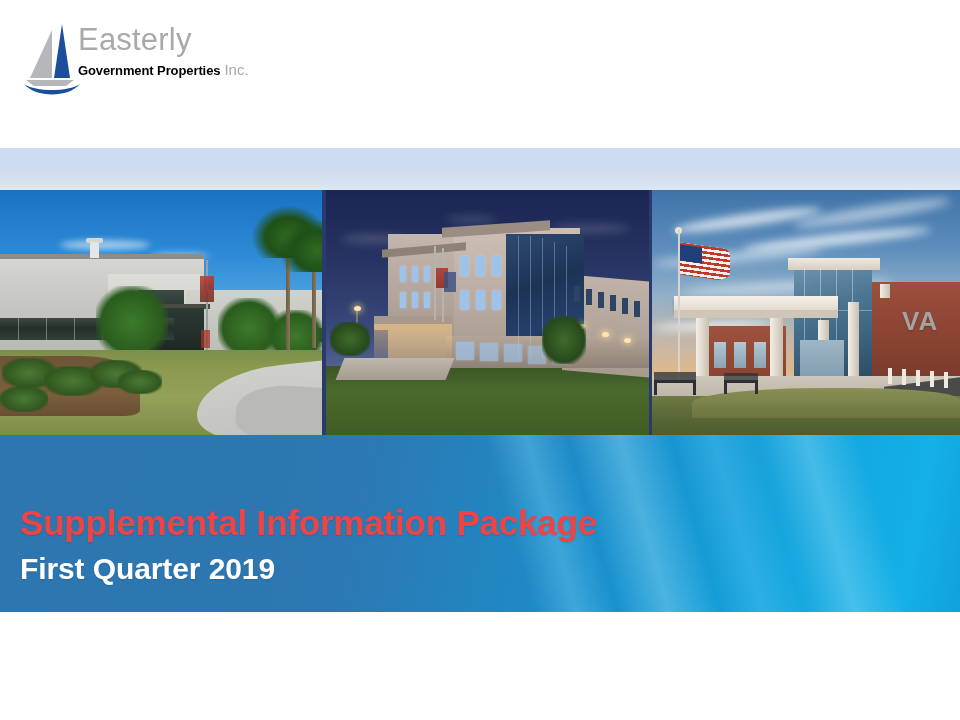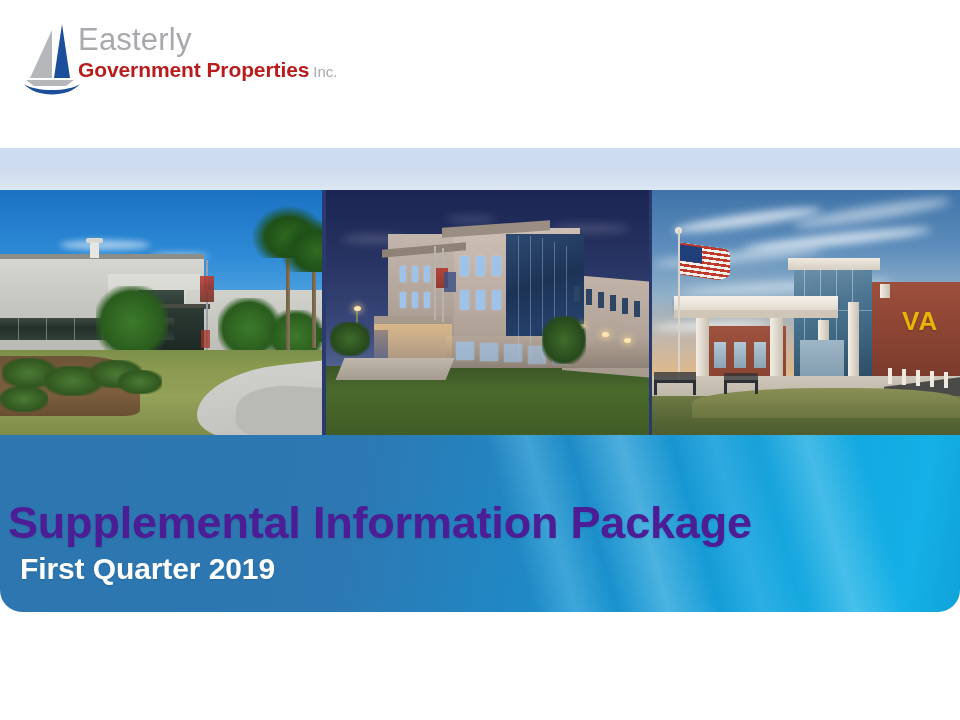--- a/index.html
+++ b/index.html
@@ -12,21 +12,20 @@
     font-family: "Liberation Sans", sans-serif;
     -webkit-font-smoothing: antialiased;
   }
 
   .slide {
     position: relative;
     width: 960px;
     height: 612px;
     overflow: hidden;
     background: #ffffff;
-    border-radius: 22px;
   }
 
   
   .header {
     position: absolute;
     left: 0; top: 0;
     width: 960px;
     height: 148px;
     background: #ffffff;
   }
@@ -61,24 +60,24 @@
     white-space: nowrap;
   }
   .logo-line2 {
     display: block;
     line-height: 22px;
     white-space: nowrap;
     margin-top: 1px;
   }
   .logo-gov {
     font-family: "Liberation Sans", sans-serif;
-    font-size: 21px;
+    font-size: 13px;
     font-weight: 700;
     letter-spacing: -0.1px;
-    color: #b91c1c;
+    color: #000000;
   }
   .logo-inc {
     font-family: "Liberation Sans", sans-serif;
     font-size: 15px;
     font-weight: 400;
     letter-spacing: 0px;
     color: #a7a9ac;
     margin-left: 4px;
   }
 
@@ -341,21 +340,21 @@
   .p3-brick {
     left: 208px; top: 92px; width: 100px; height: 96px;
     background: linear-gradient(180deg, #9c4f3c 0%, #8b4433 55%, #7a3b2c 100%);
   }
   .p3-brick2 {
     left: 52px; top: 136px; width: 82px; height: 58px;
     background: linear-gradient(180deg, #9e5240 0%, #87422f 100%);
   }
   .p3-va {
     left: 250px; top: 118px;
-    color: #eab308;
+    color: #a3a3a3;
     font-family: "Liberation Sans", sans-serif;
     font-size: 26px;
     font-weight: 700;
     letter-spacing: 1px;
     line-height: 26px;
     text-shadow: 0 1px 2px rgba(0,0,0,0.25);
   }
   .p3-glasstower {
     left: 142px; top: 76px; width: 78px; height: 112px;
     background: linear-gradient(165deg, #6f93ad 0%, #4c7692 35%, #3d6580 65%, #2d4d64 100%);
@@ -447,25 +446,25 @@
       
       linear-gradient(74deg, rgba(255,255,255,0) 54%, rgba(140,225,255,0.30) 58%, rgba(255,255,255,0) 62%),
       linear-gradient(74deg, rgba(255,255,255,0) 62%, rgba(175,235,255,0.34) 67%, rgba(255,255,255,0) 72%),
       linear-gradient(74deg, rgba(255,255,255,0) 72%, rgba(120,215,250,0.26) 76%, rgba(255,255,255,0) 81%),
       linear-gradient(74deg, rgba(255,255,255,0) 80%, rgba(190,240,255,0.30) 85%, rgba(255,255,255,0) 90%),
       linear-gradient(100deg, #2d76b0 0%, #2d78b2 36%, #1a8fcc 62%, #11a3dd 80%, #14b0e6 93%, #0f9ed6 100%);
     overflow: hidden;
   }
   .panel-title {
     position: absolute;
-    left: 8px;
+    left: 20px;
     top: 503px;
-    color: #4c1d95;
+    color: #ef4444;
     font-family: "Liberation Sans", sans-serif;
-    font-size: 45px;
+    font-size: 35px;
     font-weight: 700;
     letter-spacing: -0.2px;
     line-height: 40px;
     white-space: nowrap;
     text-shadow: 0 1px 2px rgba(0,0,0,0.12);
   }
   .panel-subtitle {
     position: absolute;
     left: 20px;
     top: 551px;

